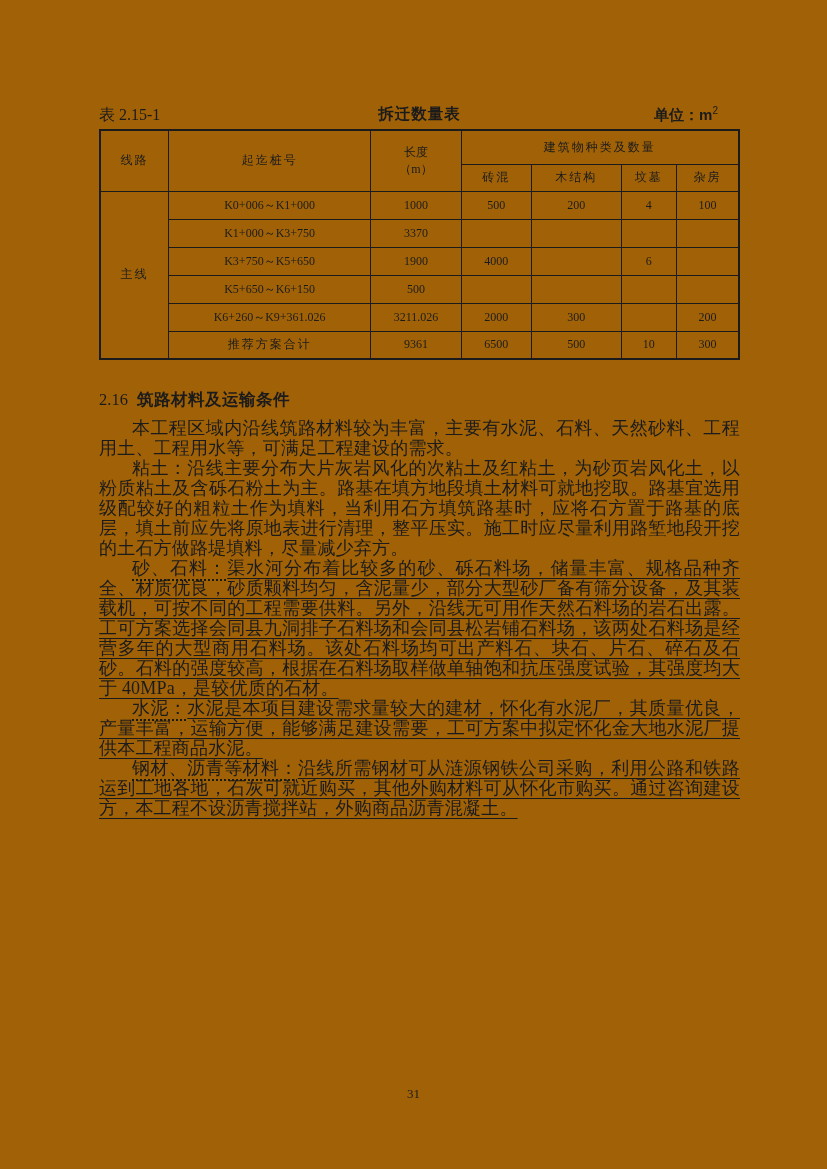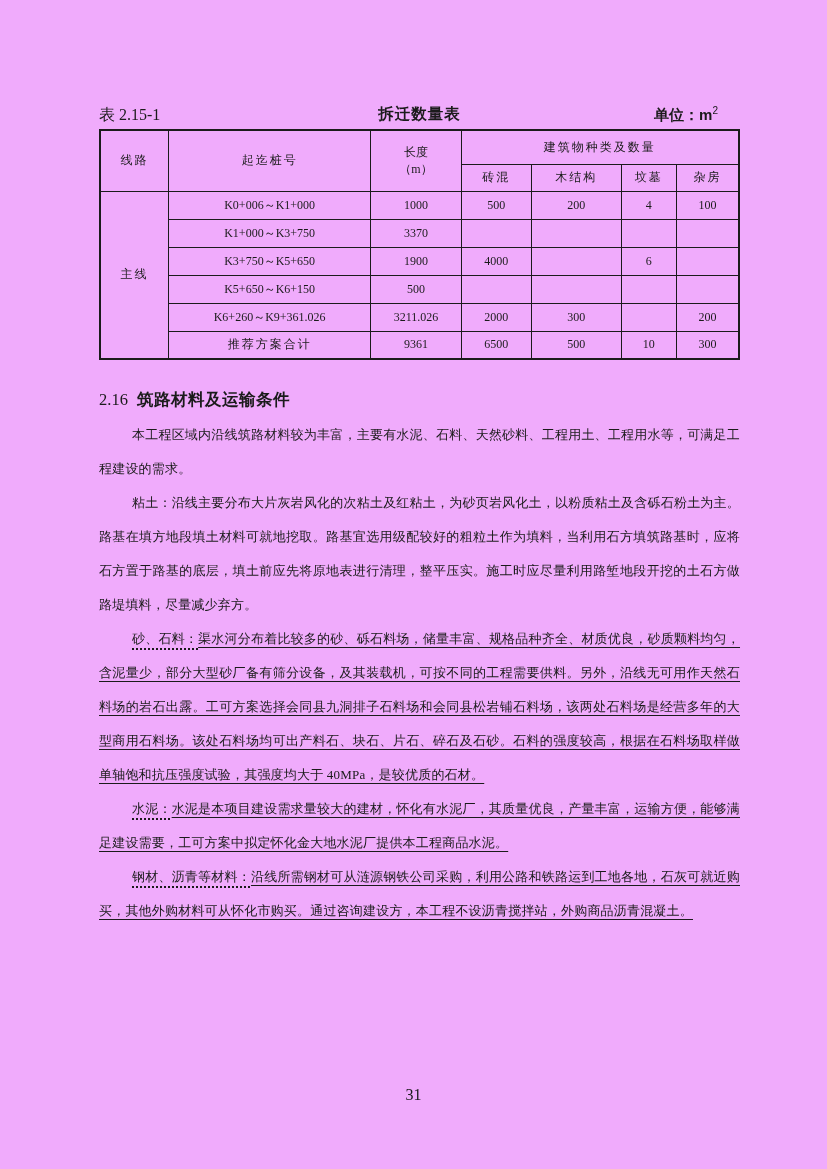--- a/index.html
+++ b/index.html
@@ -1,21 +1,21 @@
 <!DOCTYPE html>
 <html><head>
 <meta charset="utf-8">
 <style>
   * { margin: 0; padding: 0; box-sizing: border-box; }
   html, body { background: #ffffff; }
   .page {
     position: relative;
     width: 827px;
     height: 1169px;
-    background: #f0abfc;
+    background: #a16207;
     overflow: hidden;
     font-family: "Liberation Serif", "DejaVu Serif", serif;
     color: #1b1b1b;
   }
   .content {
     position: absolute;
     left: 99px;
     top: 0;
     width: 641px;
   }
@@ -73,22 +73,22 @@
     letter-spacing: 0.5px;
   }
   .section-heading .heading-number {
     font-family: "Liberation Serif", "DejaVu Serif", serif;
     font-weight: normal;
     margin-right: 9px;
     letter-spacing: 0;
   }
   .body-text-block { margin-top: 7px; }
   .para {
-    font-size: 13px;
-    line-height: 34px;
+    font-size: 18px;
+    line-height: 20px;
     text-align: justify;
     text-indent: 33px;
     letter-spacing: 0.2px;
   }
   .para .utext {
     text-decoration: underline;
     text-decoration-thickness: 1px;
     text-underline-offset: 4px;
   }
   .para .lead {
@@ -97,21 +97,21 @@
     text-decoration-thickness: 2px;
     text-underline-offset: 5px;
   }
   
   .page-number {
     position: absolute;
     left: 0;
     top: 1086px;
     width: 100%;
     text-align: center;
-    font-size: 16px;
+    font-size: 13px;
   }
 </style>
 </head>
 <body>
 
 <div class="page">
   <div class="content">
 
     <div class="caption-row">
       <span class="caption-left">表 2.15-1</span>

